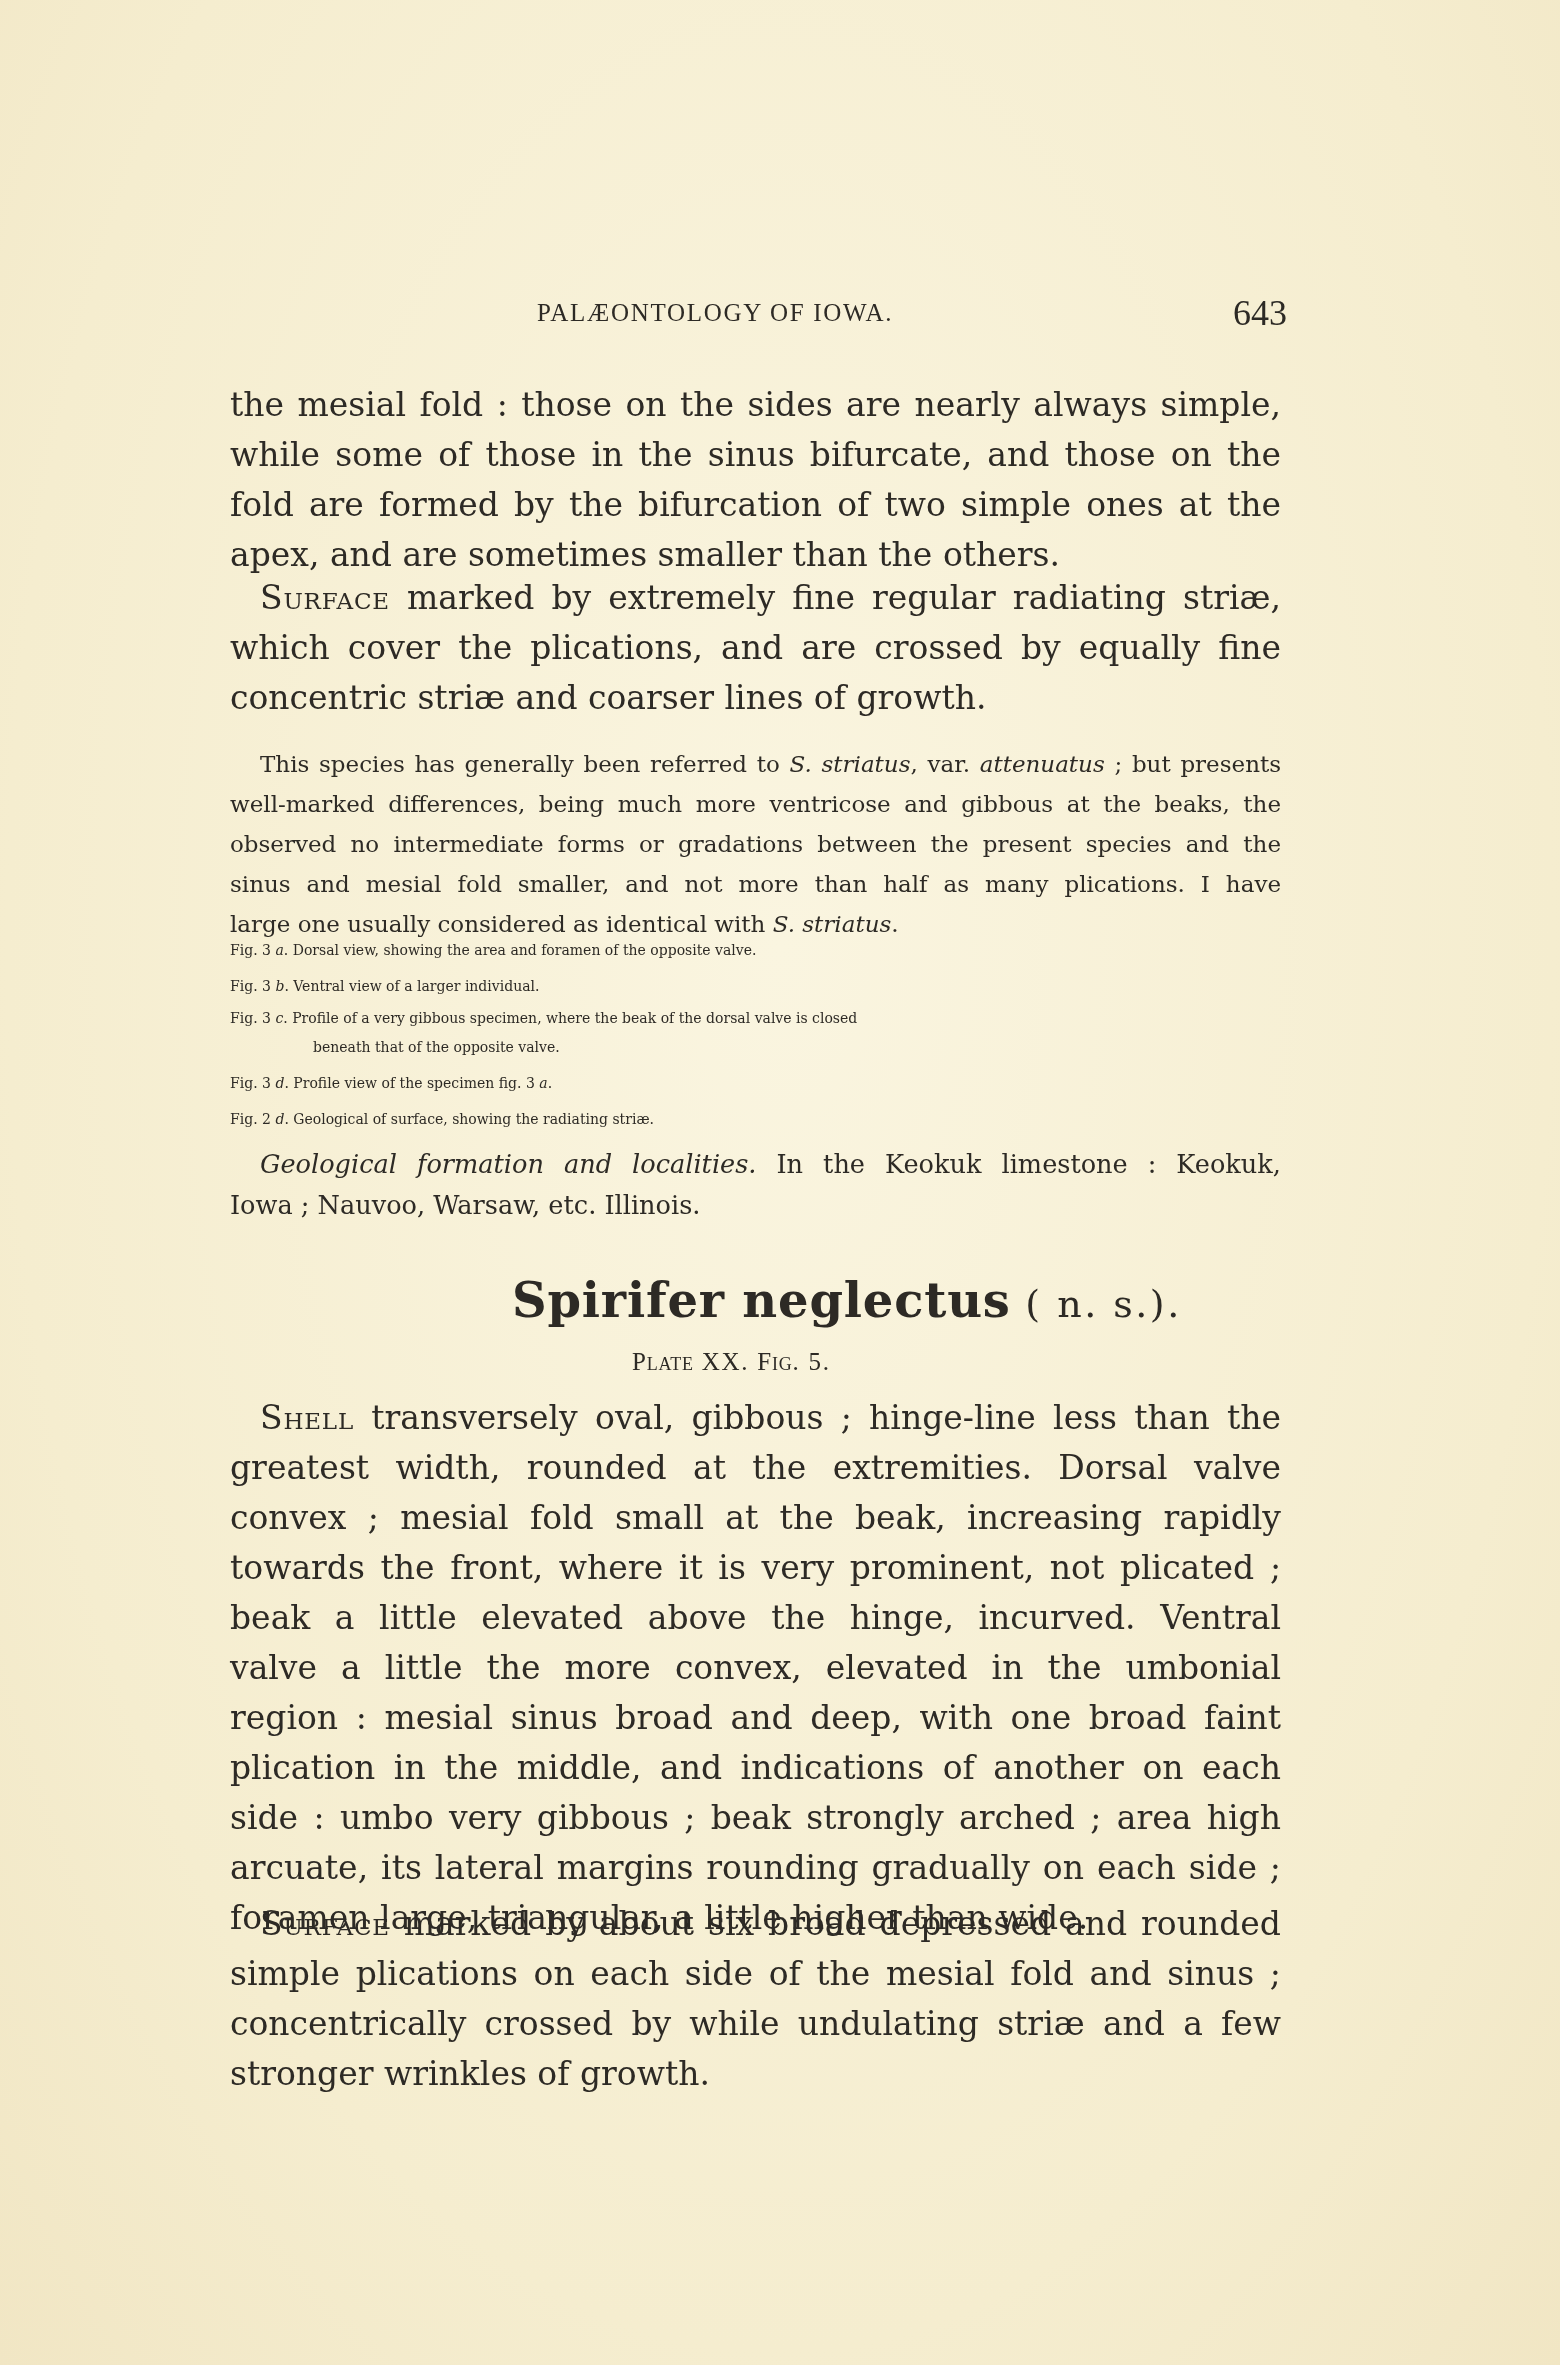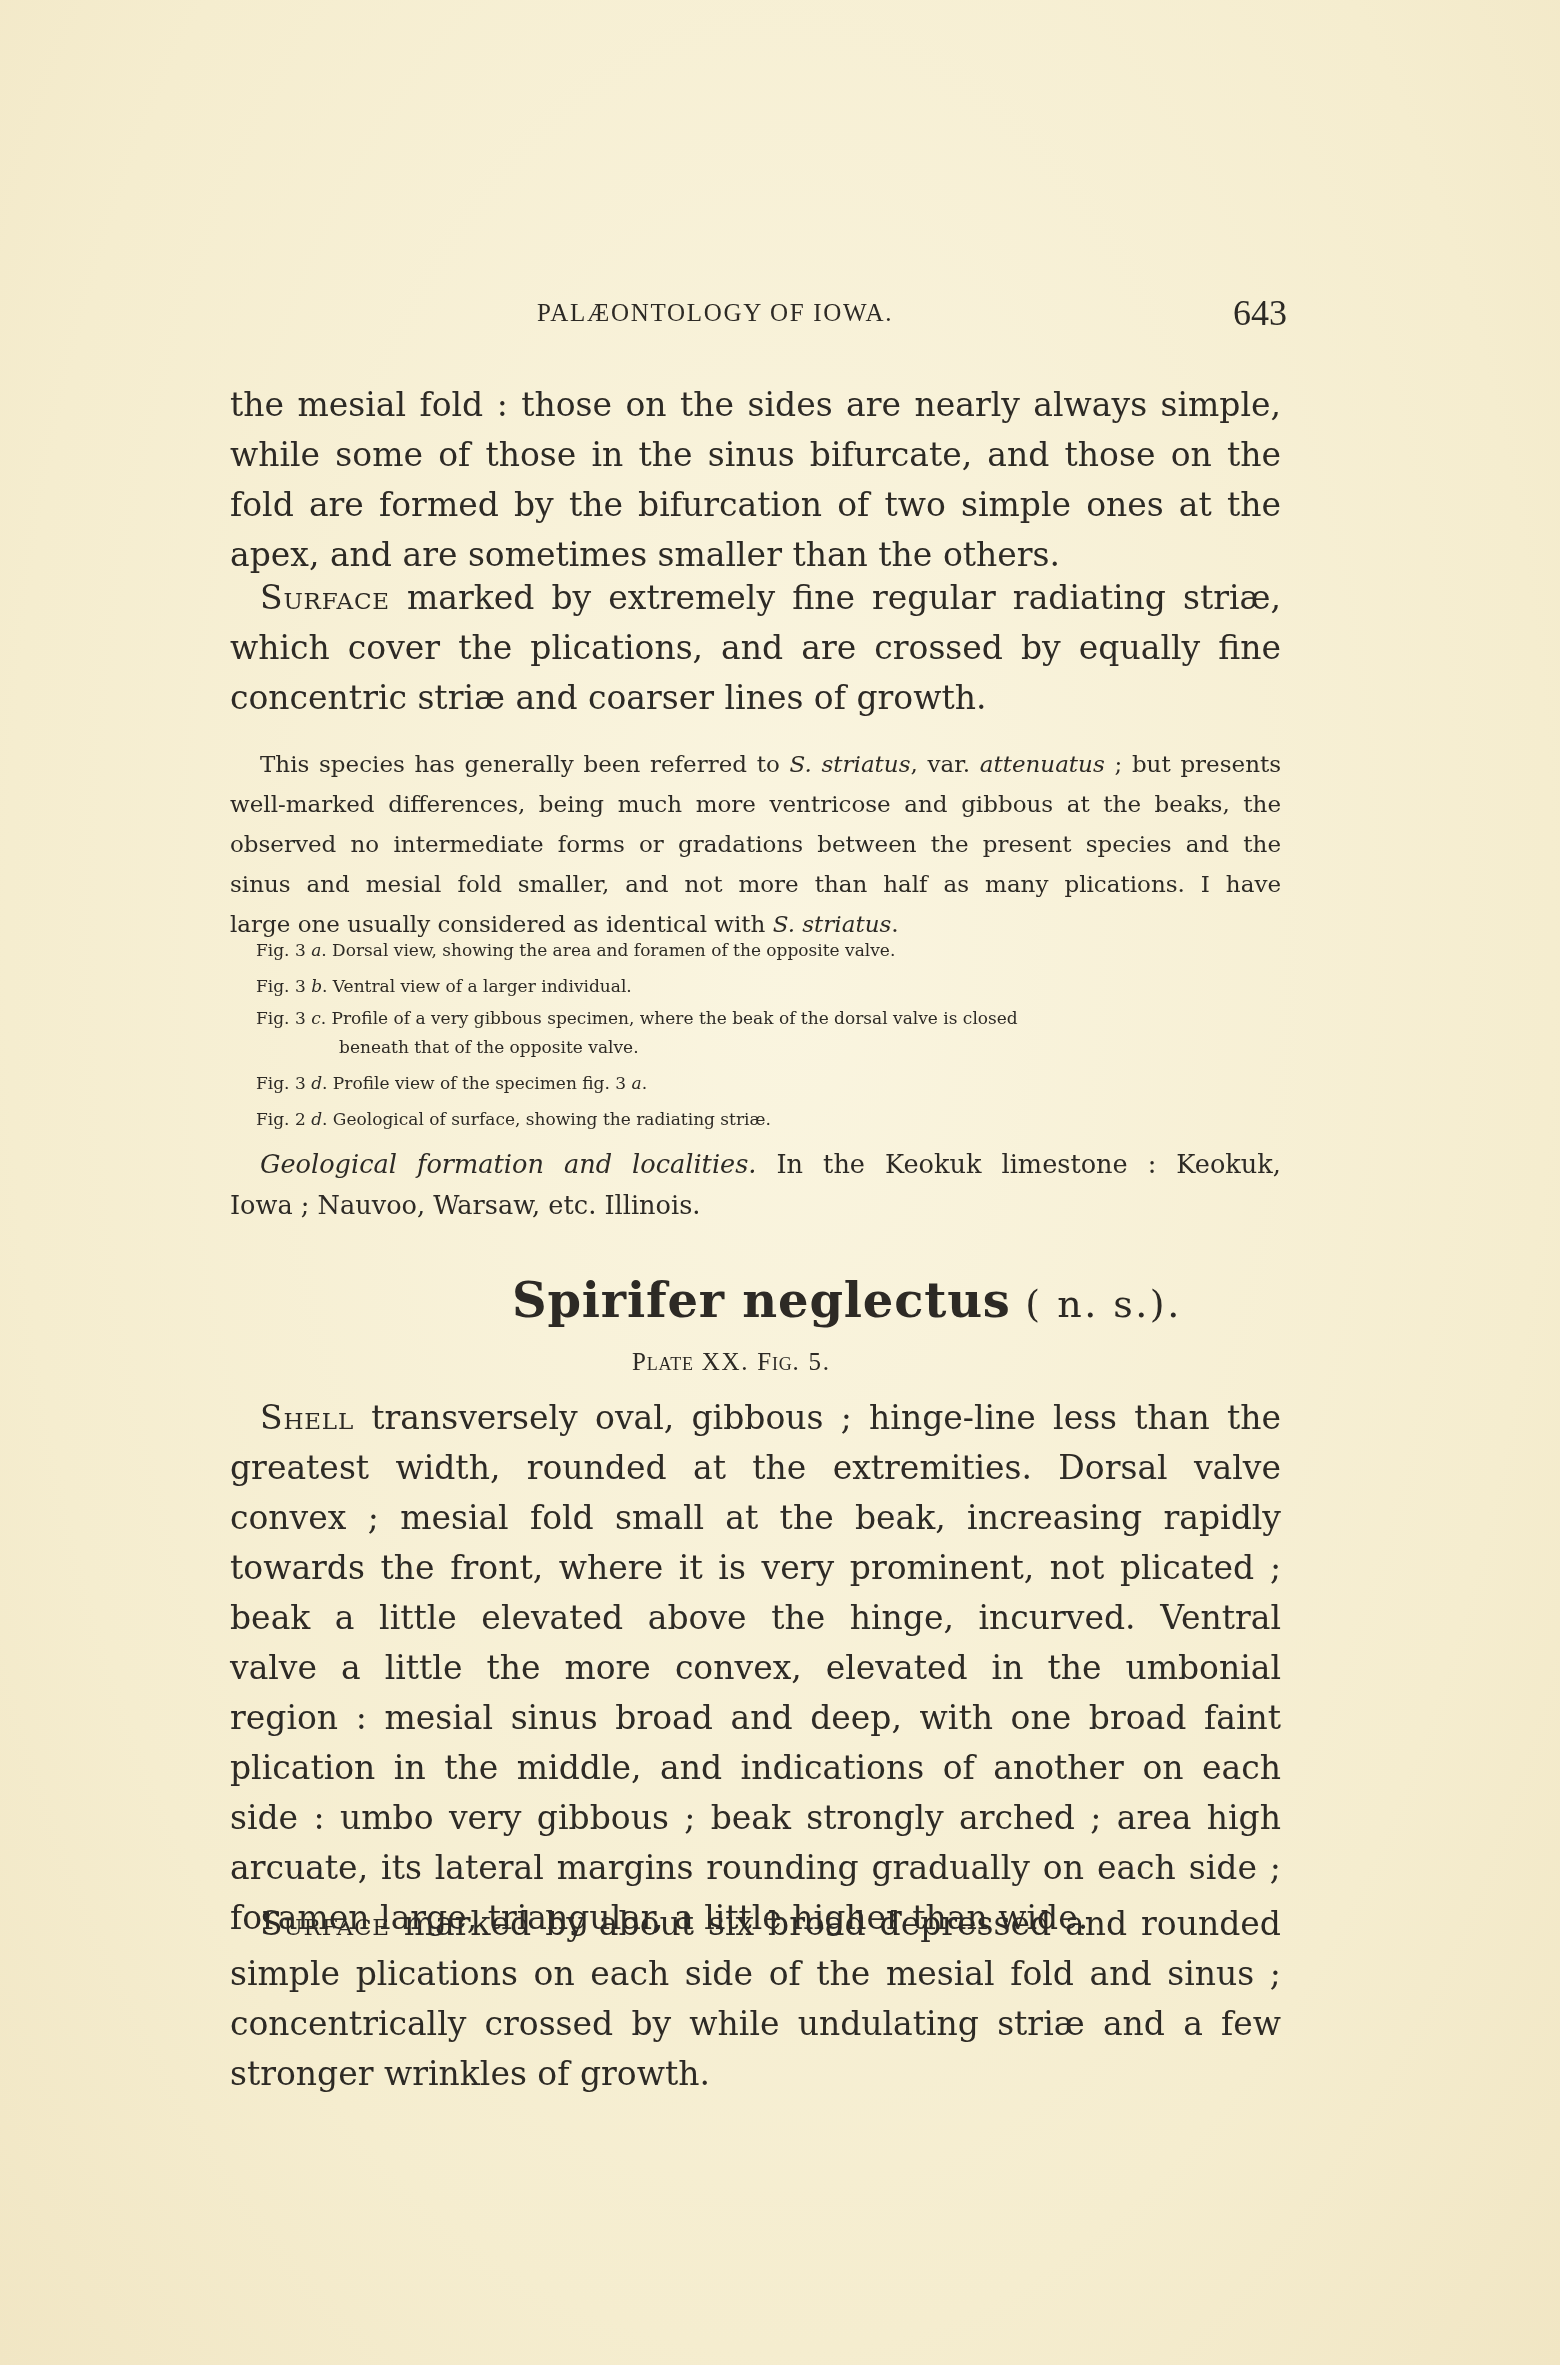--- a/index.html
+++ b/index.html
@@ -22,21 +22,21 @@
     text-align: right;
   }
   .text-block { left: 230px; width: 1051px; }
   .line {
     display: block; white-space: nowrap;
     text-align: justify; text-align-last: justify;
   }
   .line.last { text-align-last: left; }
   .main .line { font-size: 33px; height: 50px; line-height: 50px; }
   .small .line { font-size: 23px; height: 40px; line-height: 40px; }
-  .fig .line { font-size: 17px; height: 36px; line-height: 36px; text-align-last: left; margin-left: 26px; }
+  .fig .line { font-size: 14px; height: 36px; line-height: 36px; text-align-last: left; }
   .indent { padding-left: 30px; }
   .sc { font-variant: small-caps; letter-spacing: 0.8px; }
   .it { font-style: italic; }
   .species-title {
     left: 512px; top: 1272px; font-size: 48px; font-weight: bold;
     font-family: "DejaVu Serif", serif; letter-spacing: 0.8px;
   }
   .species-title .ns { font-weight: normal; font-size: 38px; letter-spacing: 2.5px; }
   .plate-line {
     left: 632px; top: 1348px; font-size: 25px; letter-spacing: 1.7px;

